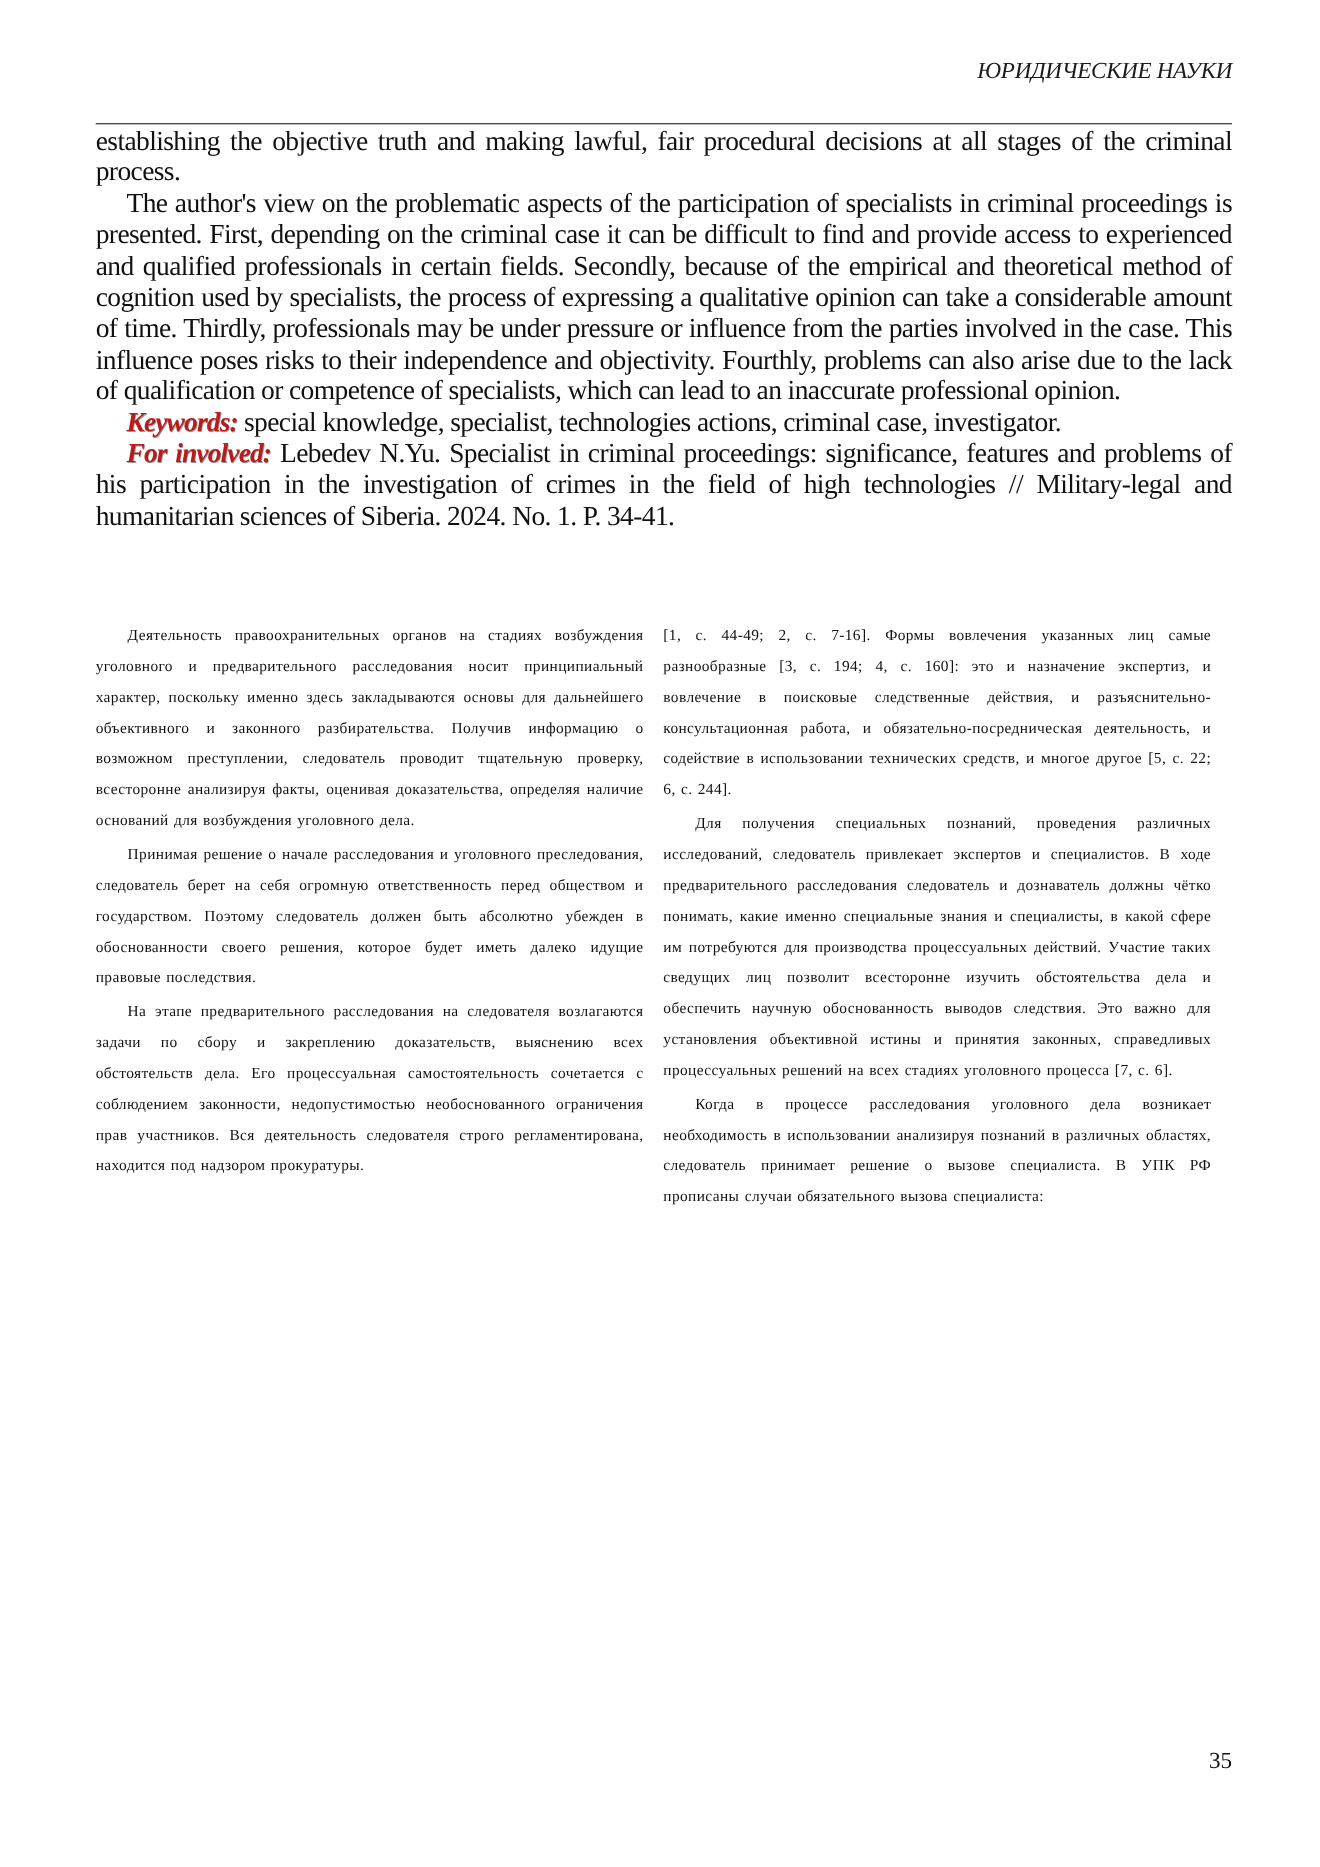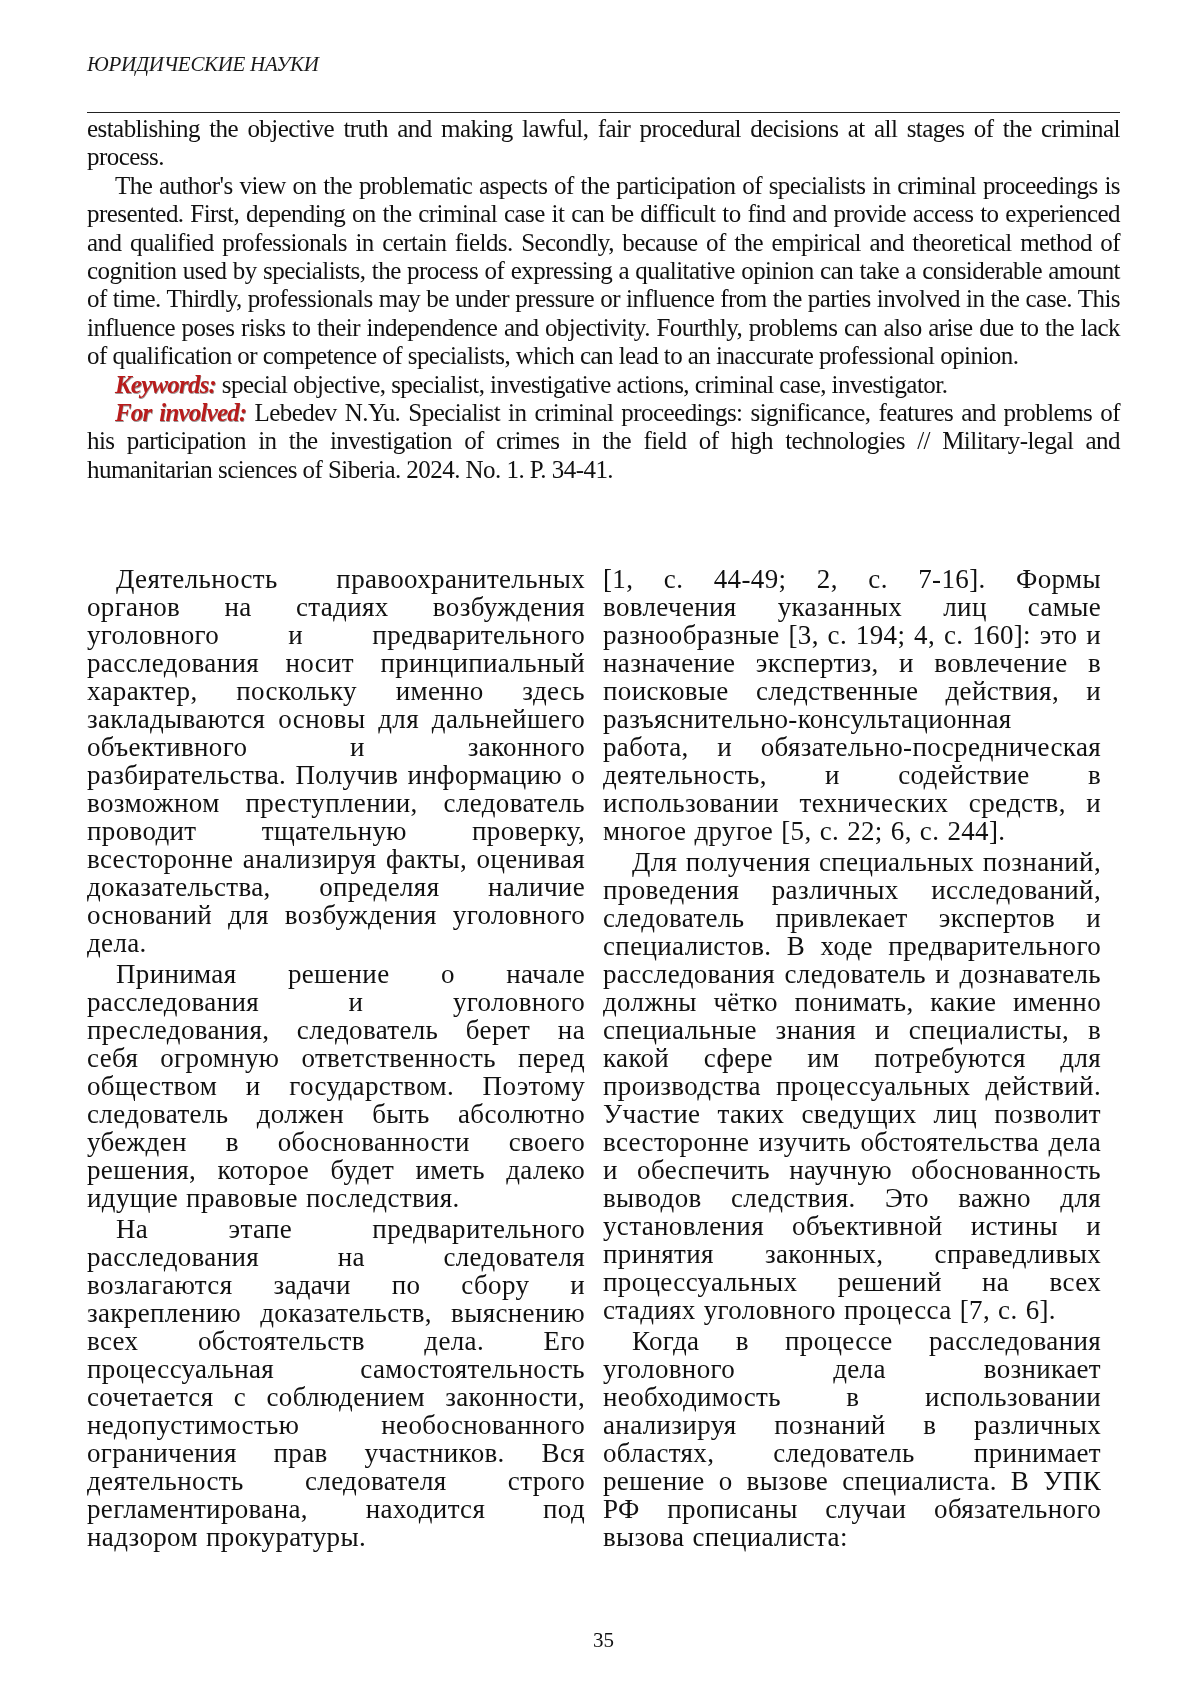--- a/index.html
+++ b/index.html
@@ -20,21 +20,21 @@
       left: 87px;
       top: 0;
       width: 1033px;
       height: 1697px;
     }
     .running-header {
       position: absolute;
       top: 52px;
       left: 0;
       width: 100%;
-      text-align: left;
+      text-align: right;
       font-style: italic;
       font-size: 21px;
       letter-spacing: -0.3px;
       color: #1a1a1a;
     }
     .header-rule {
       position: absolute;
       top: 112px;
       left: 0;
       width: 100%;
@@ -62,57 +62,56 @@
       font-style: italic;
       font-weight: bold;
       color: #b91c1c;
       text-shadow: 0.6px 0.6px 0 #9a9a9a;
       letter-spacing: -0.8px;
     }
     .col {
       position: absolute;
       top: 565px;
       width: 498px;
-      font-size: 27px;
+      font-size: 14px;
       line-height: 28px;
       text-align: justify;
       letter-spacing: 0.35px;
       word-spacing: 1px;
     }
     .col p {
       margin: 0 0 3px 0;
       text-indent: 29px;
     }
     .col p.noindent {
       text-indent: 0;
     }
     .col-left { left: 0; }
     .col-right { left: 516px; }
     .page-number {
       position: absolute;
       top: 1588px;
       left: 0;
       width: 100%;
-      text-align: center;
+      text-align: right;
       font-size: 21px;
-      margin-top: 40px;
     }
   </style>
 </head>
 <body>
 
 <div class="page">
 
   <div class="running-header">ЮРИДИЧЕСКИЕ НАУКИ</div>
   <div class="header-rule"></div>
 
   <div class="abstract">
     <p>establishing the objective truth and making lawful, fair procedural decisions at all stages of the criminal process.</p>
     <p class="indent">The author's view on the problematic aspects of the participation of specialists in criminal proceedings is presented. First, depending on the criminal case it can be difficult to find and provide access to experienced and qualified professionals in certain fields. Secondly, because of the empirical and theoretical method of cognition used by specialists, the process of expressing a qualitative opinion can take a considerable amount of time. Thirdly, professionals may be under pressure or influence from the parties involved in the case. This influence poses risks to their independence and objectivity. Fourthly, problems can also arise due to the lack of qualification or competence of specialists, which can lead to an inaccurate professional opinion.</p>
-    <p class="indent"><span class="lbl">Keywords:</span><span> special objective, specialist, investigative actions, criminal case, investigator.</span></p>
+    <p class="indent"><span class="lbl">Keywords:</span><span> special knowledge, specialist, technologies actions, criminal case, investigator.</span></p>
     <p class="indent"><span class="lbl">For involved:</span><span> Lebedev N.Yu.  Specialist in criminal proceedings: significance, features and problems of his participation in the investigation of crimes in the field of high technologies // Military-legal and humanitarian sciences of Siberia. 2024. No. 1. P. 34-41.</span></p>
   </div>
 
   <div class="col col-left">
     <p>Деятельность правоохранительных органов на стадиях возбуждения уголовного и предварительного расследования носит принципиальный характер, поскольку именно здесь закладываются основы для дальнейшего объективного и законного разбирательства. Получив информацию о возможном преступлении, следователь проводит тщательную проверку, всесторонне анализируя факты, оценивая доказательства, определяя наличие оснований для возбуждения уголовного дела.</p>
     <p>Принимая решение о начале расследования и уголовного преследования, следователь берет на себя огромную ответственность перед обществом и государством. Поэтому следователь должен быть абсолютно убежден в обоснованности своего решения, которое будет иметь далеко идущие правовые последствия.</p>
     <p>На этапе предварительного расследования на следователя возлагаются задачи по сбору и закреплению доказательств, выяснению всех обстоятельств дела. Его процессуальная самостоятельность сочетается с соблюдением законности, недопустимостью необоснованного ограничения прав участников. Вся деятельность следователя строго регламентирована, находится под надзором прокуратуры.</p>
   </div>
 
   <div class="col col-right">

